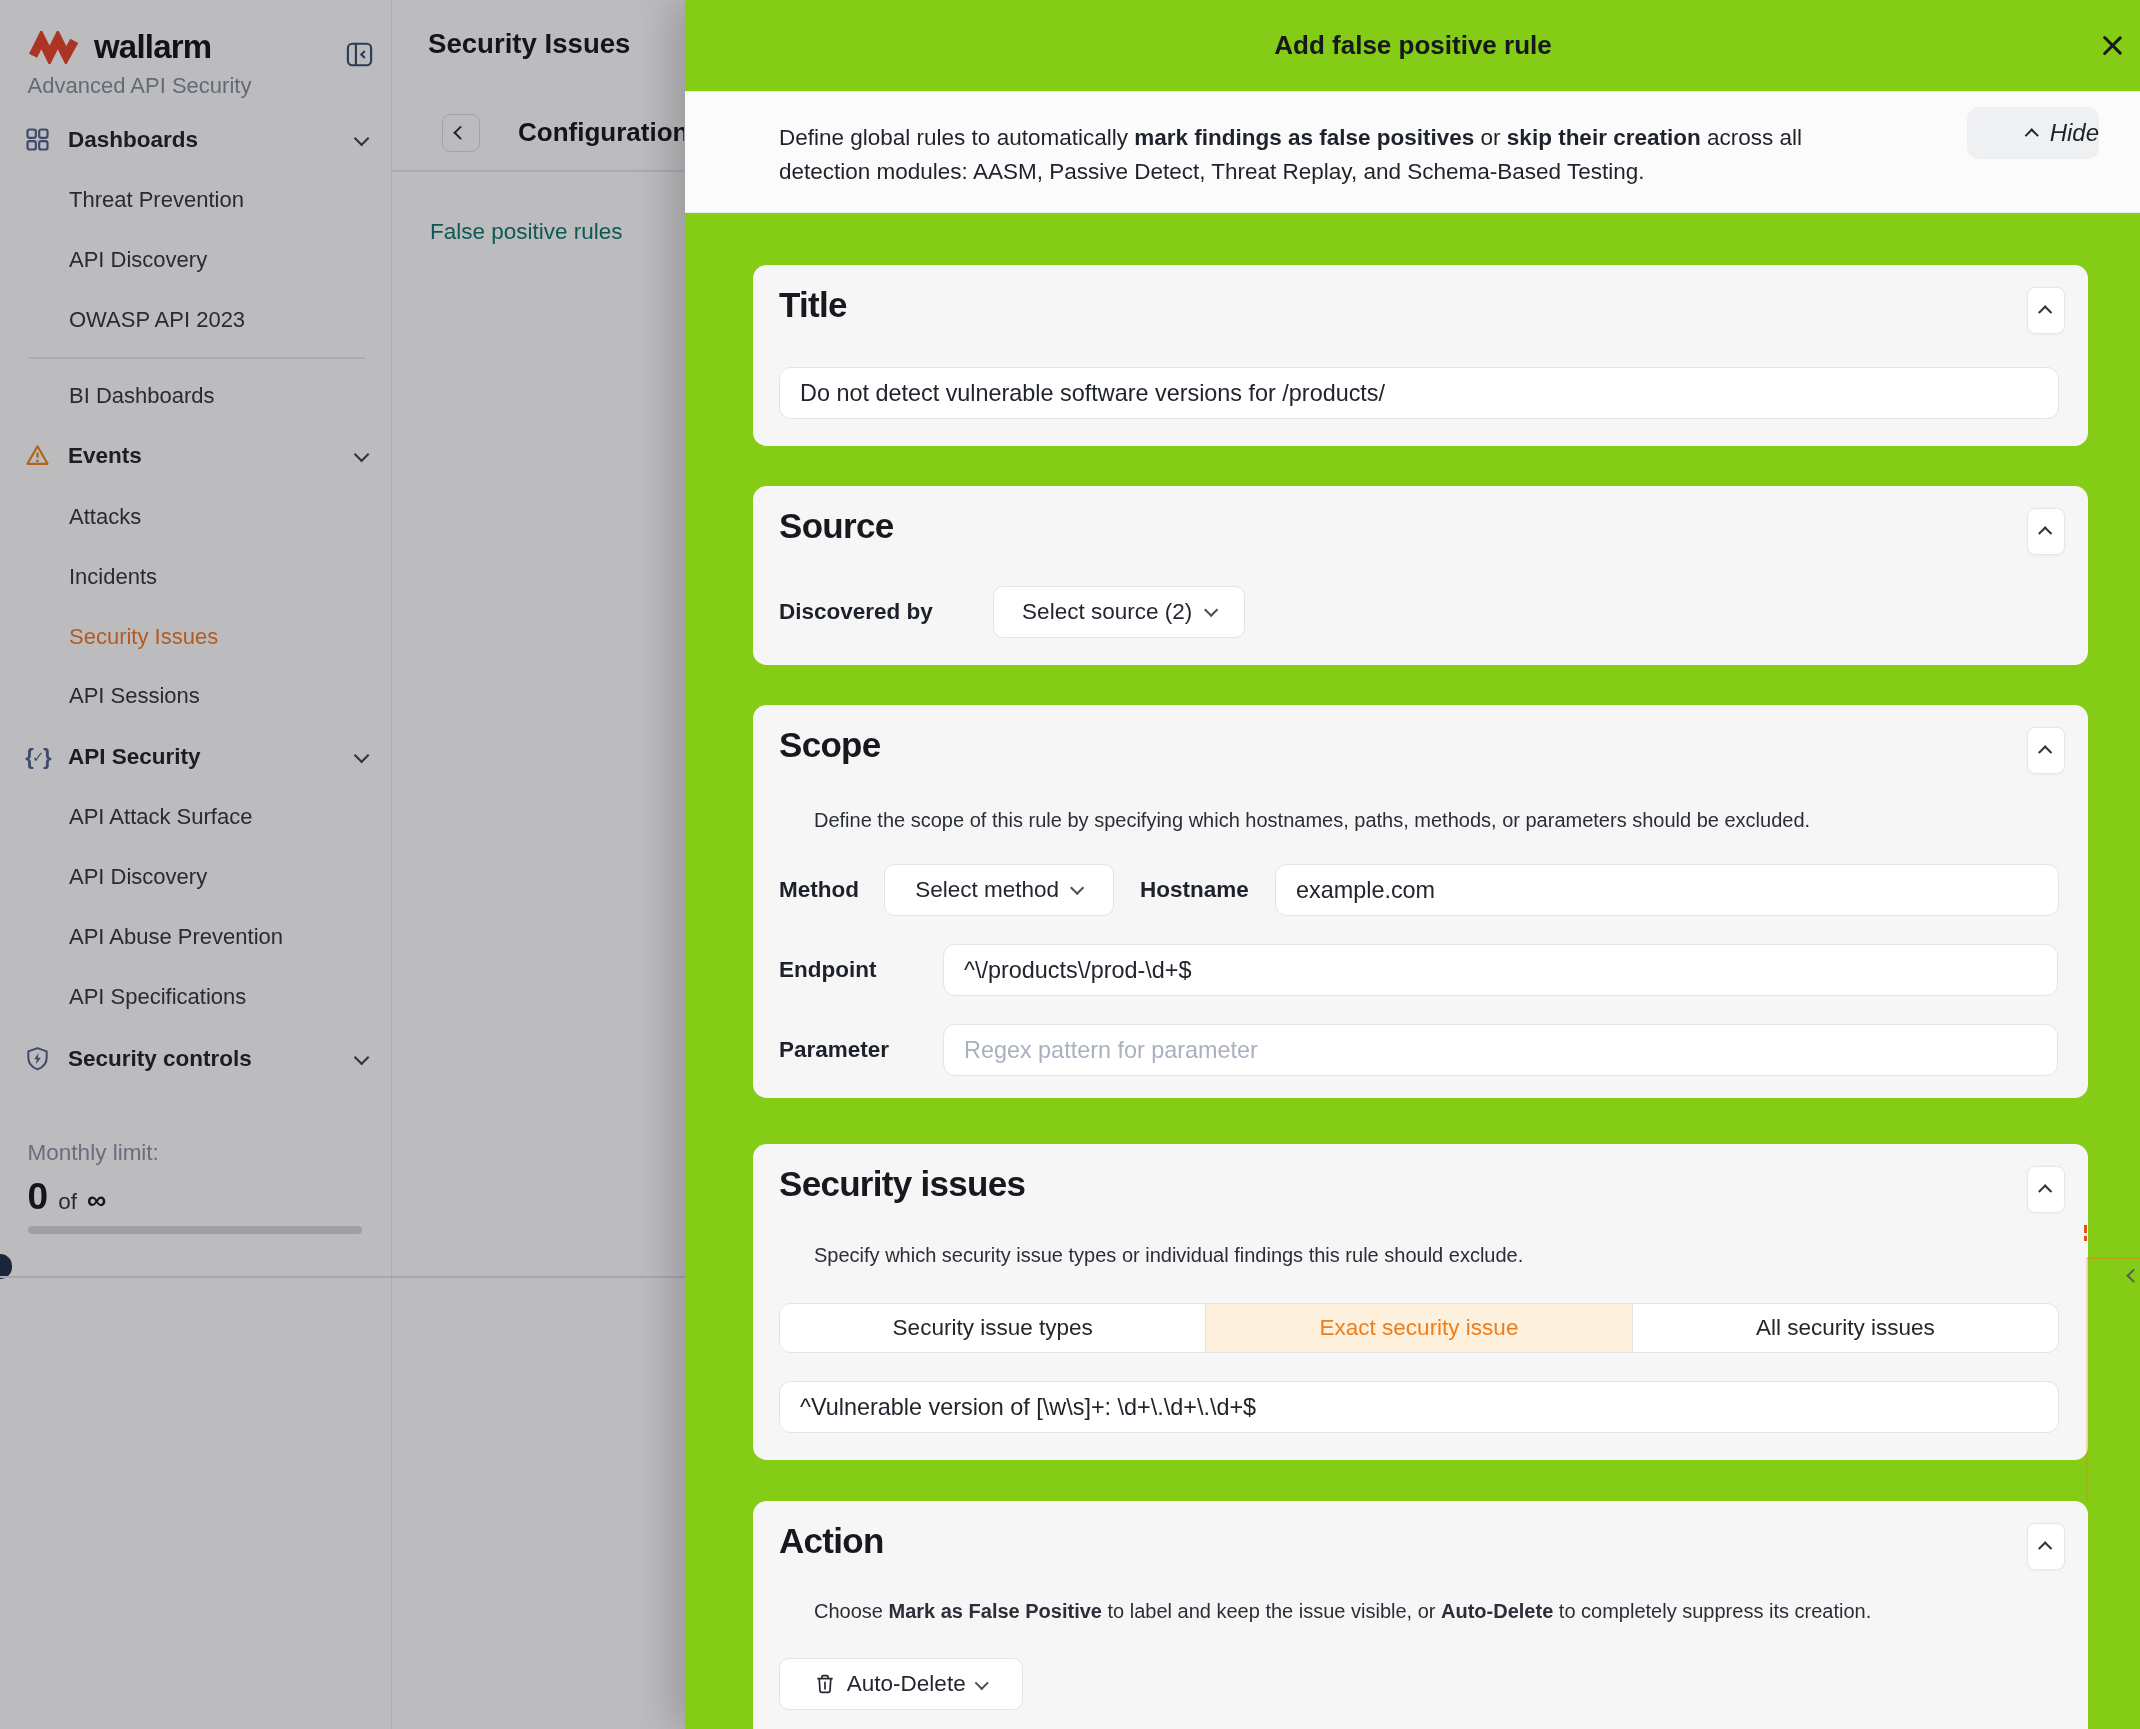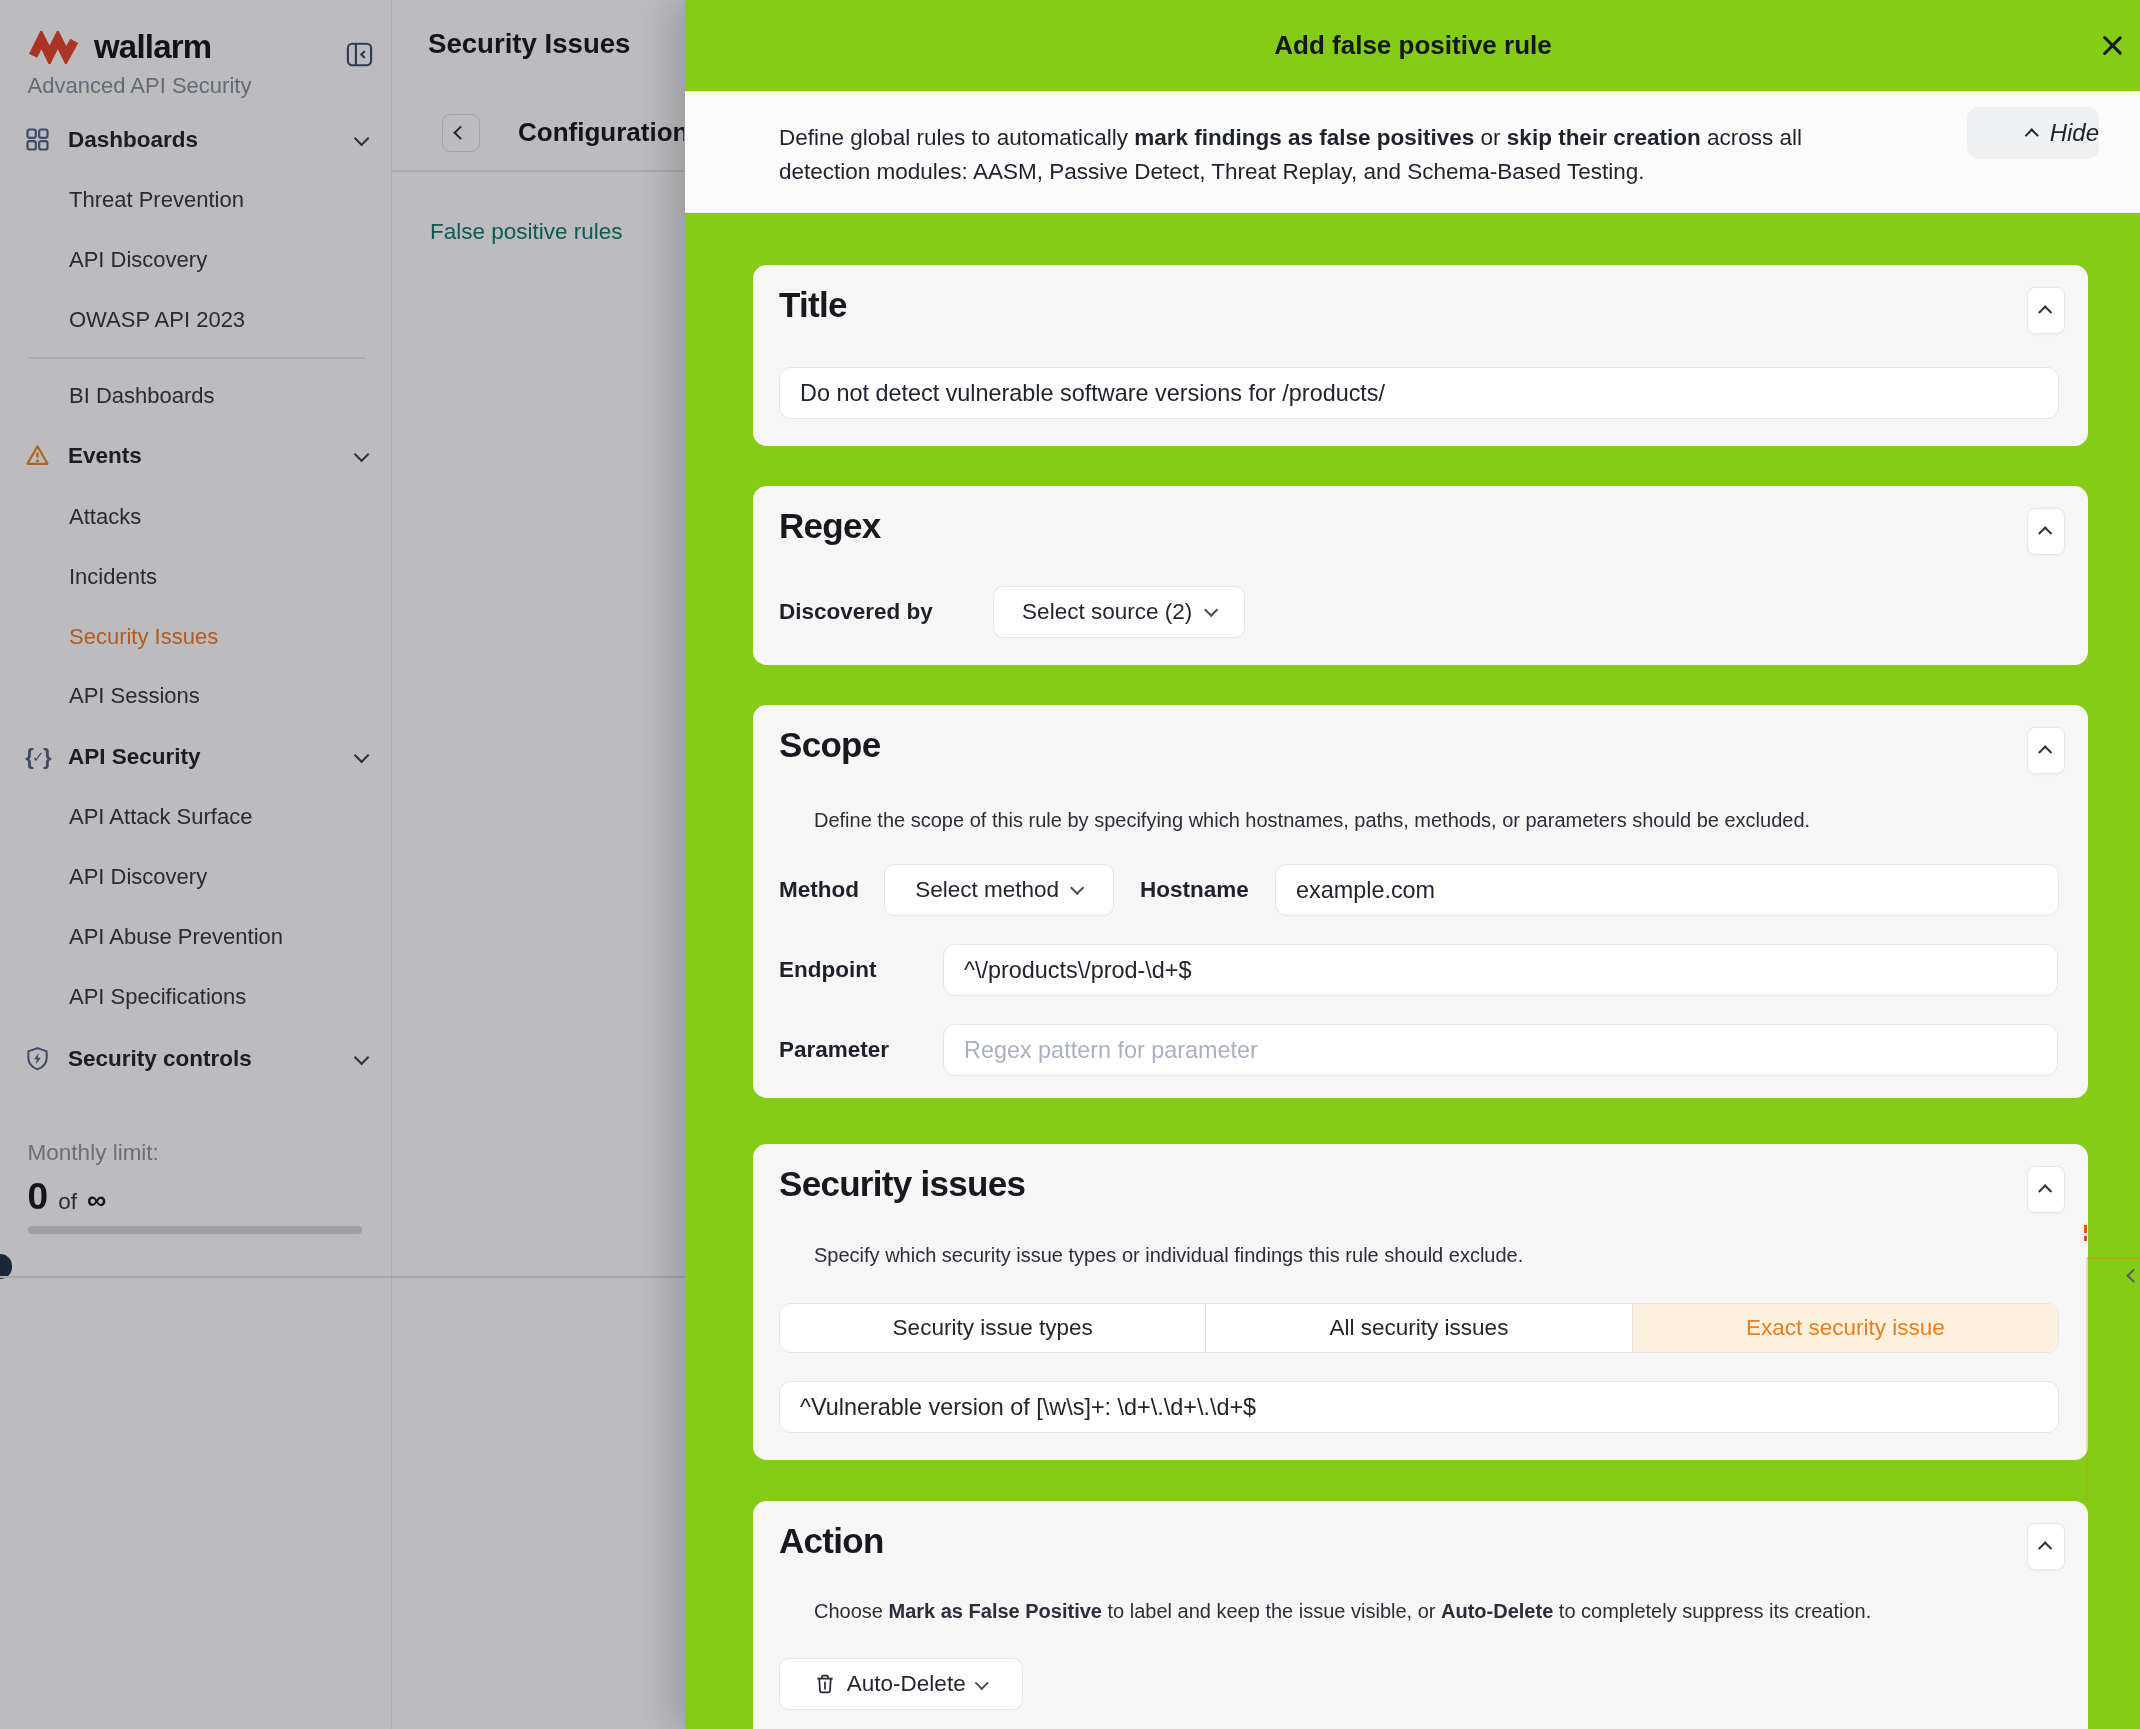--- a/index.html
+++ b/index.html
@@ -237,21 +237,21 @@
 
   <div class="card" style="top:265px;height:181px;">
     <h2>Title</h2>
     <div class="collapse-btn">
         <span class="chv up"></span>
       </div>
     <input class="fld" style="left: 26px; top: 102px; width: 1280px;" value="Do not detect vulnerable software versions for /products/">
   </div>
 
   <div class="card" style="top:486px;height:179px;">
-    <h2>Regex</h2>
+    <h2>Source</h2>
     <div class="collapse-btn">
         <span class="chv up"></span>
       </div>
     <span class="flabel" style="left:26px;top:100px;">Discovered by</span>
     <div class="select-btn" style="left:240px;top:100px;width:252px;">
       <span>Select source (2)</span>
       <span class="chv"></span>
     </div>
   </div>
 
@@ -278,22 +278,22 @@
   </div>
 
   <div class="card" style="top:1144px;height:316px;">
     <h2>Security issues</h2>
     <div class="collapse-btn">
         <span class="chv up"></span>
       </div>
     <div class="desc" style="top:100px;">Specify which security issue types or individual findings this rule should exclude.</div>
     <div class="tabs">
       <div class="tab">Security issue types</div>
+      <div class="tab sel">Exact security issue</div>
       <div class="tab">All security issues</div>
-      <div class="tab sel">Exact security issue</div>
     </div>
     <input class="fld" style="left: 26px; top: 237px; width: 1280px;" value="^Vulnerable version of [\w\s]+: \d+\.\d+\.\d+$">
   </div>
 
   <div class="card" style="top:1501px;height:267px;">
     <h2>Action</h2>
     <div class="collapse-btn">
         <span class="chv up"></span>
       </div>
     <div class="desc" style="top:99px;">

